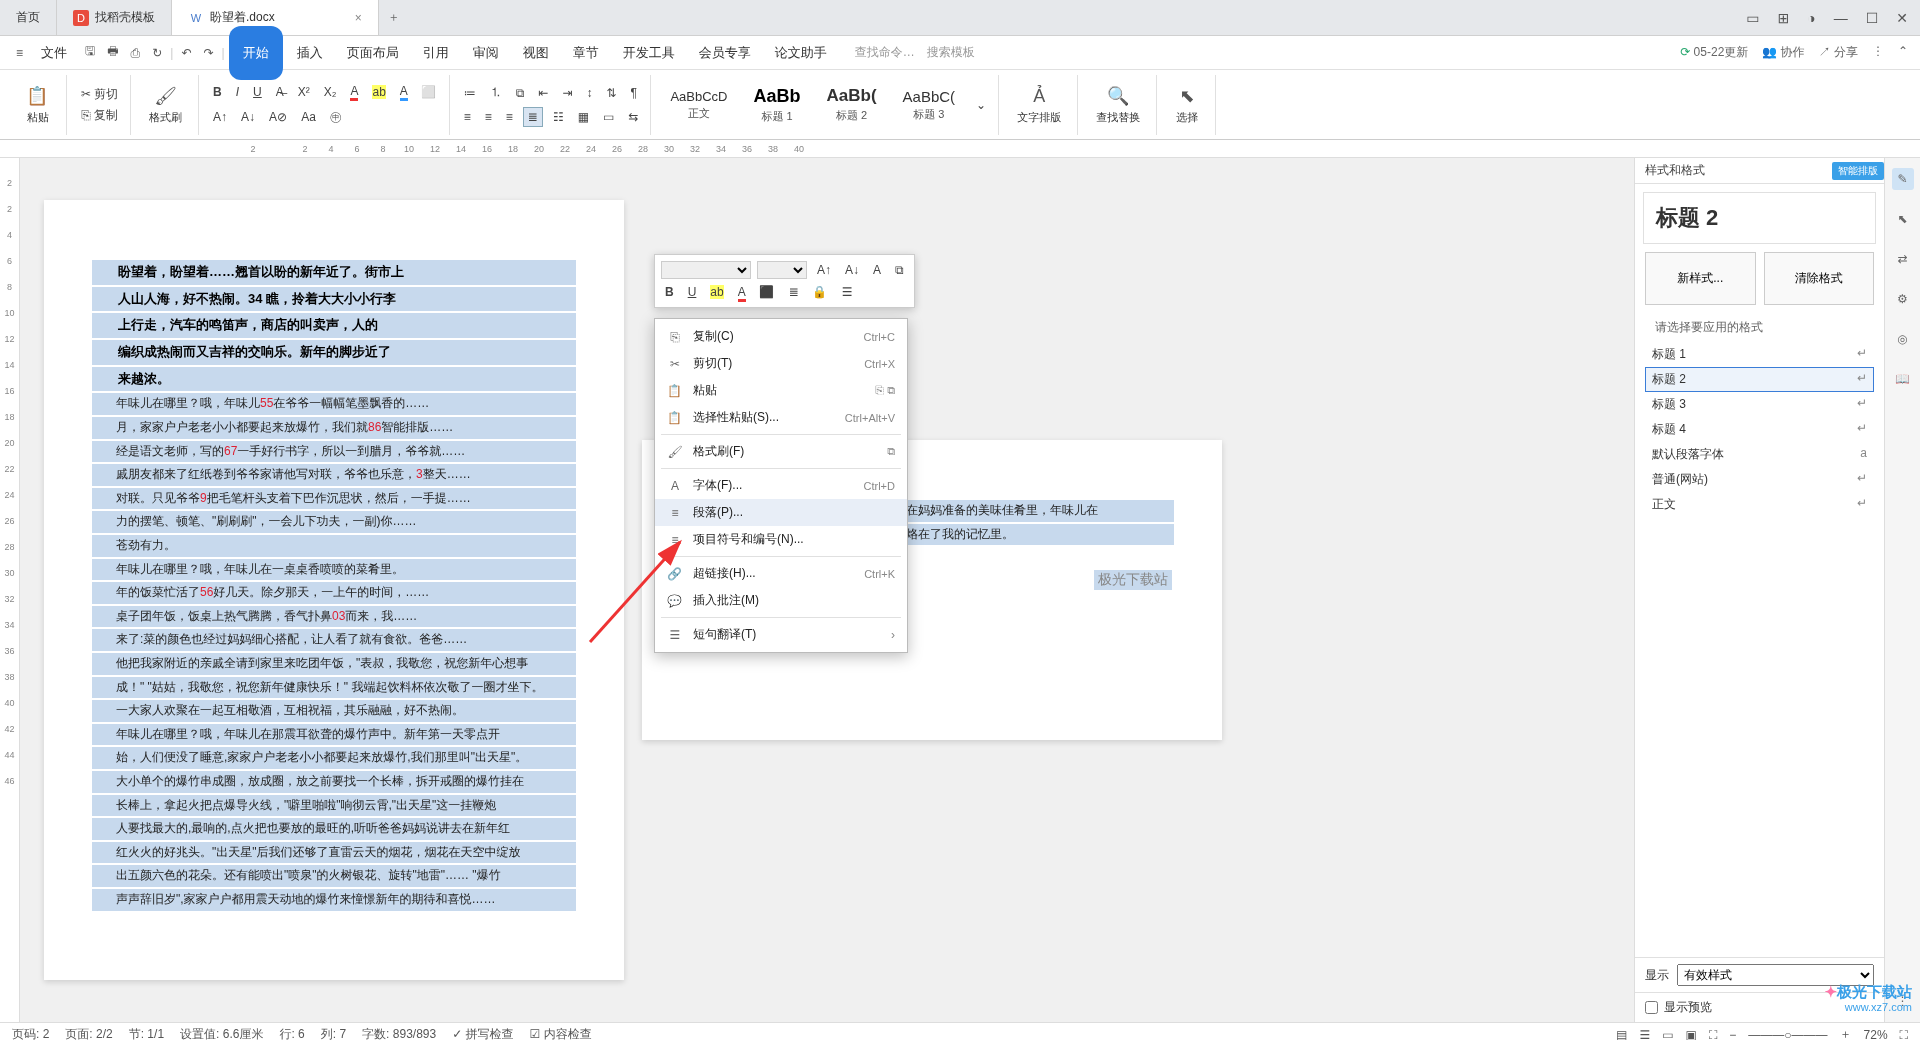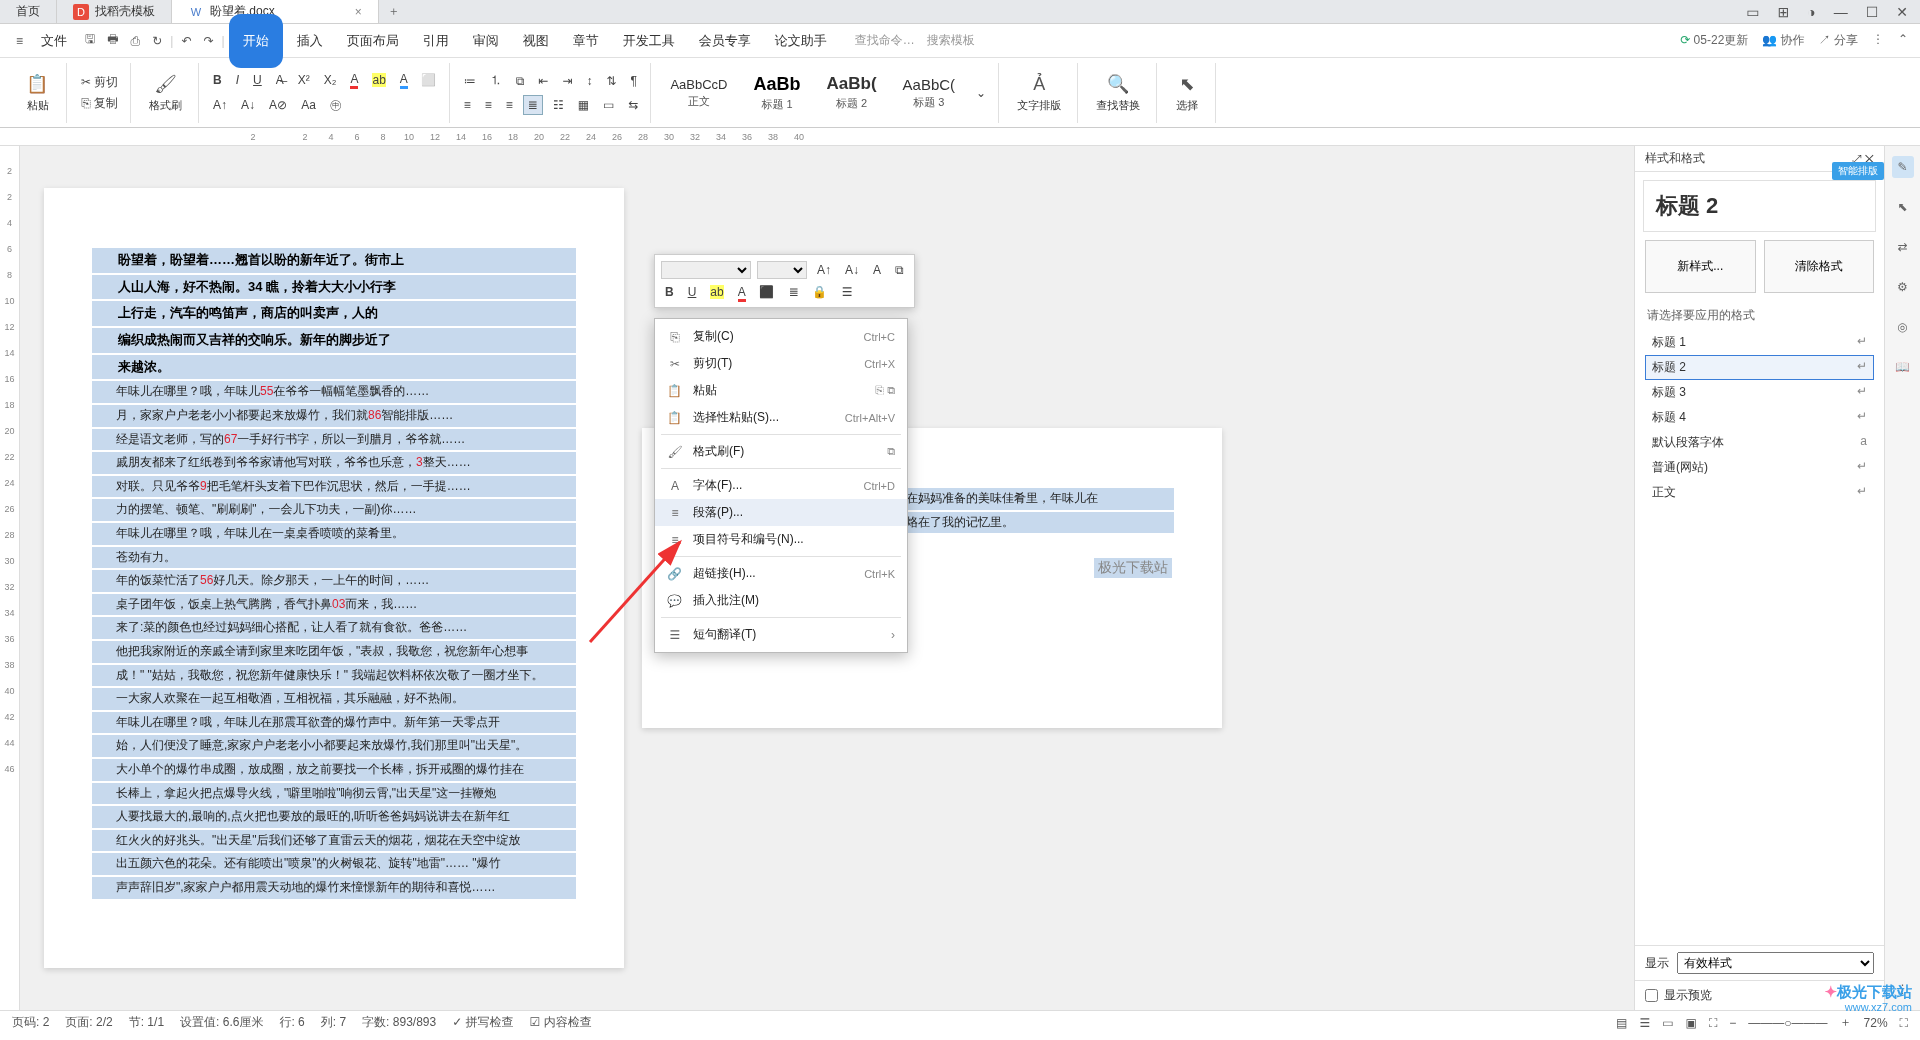--- a/index.html
+++ b/index.html
@@ -1,19 +1,19 @@
 <!DOCTYPE html>
 <html><head>
 <meta charset="utf-8">
 <style>
 * { margin: 0; padding: 0; box-sizing: border-box; font-family: "Microsoft YaHei", "PingFang SC", sans-serif; }
 body { background: #fff; width: 1920px; height: 1040px; overflow: hidden; font-size: 12px; color: #333; position: relative; }
 
 
-.titlebar { height: 24px; background: #e6e8eb; display: flex; align-items: stretch; border-bottom: 1px solid #d0d0d0; }
+.titlebar { height: 36px; background: #e6e8eb; display: flex; align-items: stretch; border-bottom: 1px solid #d0d0d0; }
 .tab { display: flex; align-items: center; padding: 0 16px; font-size: 12px; border-right: 1px solid #d0d0d0; cursor: pointer; }
 .tab.home { background: #e6e8eb; color: #333; }
 .tab .ticon { width: 16px; height: 16px; margin-right: 6px; display: inline-flex; align-items: center; justify-content: center; font-size: 11px; }
 .tab.docx { background: #fff; }
 .tab.docx .ticon { color: #4a7dcc; }
 .tab.pinke .ticon { background: #e84c3d; color: #fff; border-radius: 2px; }
 .tab-close { margin-left: 80px; color: #888; cursor: pointer; }
 .tab-add { width: 30px; display: flex; align-items: center; justify-content: center; color: #666; }
 .win-controls { margin-left: auto; display: flex; align-items: center; gap: 18px; padding-right: 12px; color: #555; }
 .win-controls span { cursor: pointer; font-size: 14px; }
@@ -59,21 +59,21 @@
 .doc-text .sel { background: #c7d9ed; }
 .doc-text .red { color: #d23; }
 .watermark { position: absolute; right: 50px; top: 130px; font-size: 14px; color: #888; background: #c7d9ed; padding: 1px 4px; }
 
 
 .rpanel { width: 250px; background: #fff; border-left: 1px solid #ddd; display: flex; flex-direction: column; }
 .rpanel-head { height: 26px; display: flex; align-items: center; padding: 0 10px; border-bottom: 1px solid #e0e0e0; font-size: 12px; color: #444; justify-content: space-between; }
 .rpanel-title { font-size: 22px; font-weight: bold; color: #333; padding: 10px 12px; border: 1px solid #e0e0e0; margin: 8px; }
 .rpanel-btns { display: flex; gap: 8px; padding: 0 10px 8px; }
 .rpanel-btns button { flex: 1; padding: 17px; border: 1px solid #ccc; background: #f9f9f9; font-size: 12px; cursor: pointer; }
-.rpanel-hint { font-size: 12px; color: #666; padding: 6px 12px; }
+.rpanel-hint { font-size: 12px; color: #666; padding: 6px 20px; }
 .style-list { padding: 0 10px; }
 .style-item { display: flex; justify-content: space-between; padding: 3px 6px; font-size: 12px; cursor: pointer; border: 1px solid transparent; }
 .style-item.active { border: 1px solid #3a7dd8; background: #edf3fb; }
 .style-item .arrow { color: #888; }
 .rpanel-bottom { margin-top: auto; border-top: 1px solid #e0e0e0; padding: 6px 10px; font-size: 12px; display: flex; align-items: center; gap: 8px; }
 .rpanel-bottom select { flex: 1; font-size: 12px; padding: 2px; }
 .rpanel-chk { padding: 6px 10px; font-size: 12px; display: flex; align-items: center; gap: 6px; border-top: 1px solid #e0e0e0; }
 
 
 .side-strip { width: 36px; background: #f5f5f5; border-left: 1px solid #ddd; display: flex; flex-direction: column; align-items: center; padding-top: 10px; gap: 18px; }
@@ -345,22 +345,22 @@
         <p class="bold sel">人山人海，好不热闹。34 瞧，拎着大大小小行李</p>
         <p class="bold sel">上行走，汽车的鸣笛声，商店的叫卖声，人的</p>
         <p class="bold sel">编织成热闹而又吉祥的交响乐。新年的脚步近了</p>
         <p class="bold sel">来越浓。</p>
         <p class="sel"><span>年味儿在哪里？哦，年味儿</span><span class="red">55</span><span>在爷爷一幅幅笔墨飘香的……</span></p>
         <p class="sel"><span>月，家家户户老老小小都要起来放爆竹，我们就</span><span class="red">86</span><span>智能排版……</span></p>
         <p class="sel"><span>经是语文老师，写的</span><span class="red">67</span><span>一手好行书字，所以一到腊月，爷爷就……</span></p>
         <p class="sel"><span>戚朋友都来了红纸卷到爷爷家请他写对联，爷爷也乐意，</span><span class="red">3</span><span>整天……</span></p>
         <p class="sel"><span>对联。只见爷爷</span><span class="red">9</span><span>把毛笔杆头支着下巴作沉思状，然后，一手提……</span></p>
         <p class="sel">力的摆笔、顿笔、"刷刷刷"，一会儿下功夫，一副)你……</p>
+        <p class="sel">苍劲有力。</p>
         <p class="sel">年味儿在哪里？哦，年味儿在一桌桌香喷喷的菜肴里。</p>
-        <p class="sel">苍劲有力。</p>
         <p class="sel"><span>年的饭菜忙活了</span><span class="red">56</span><span>好几天。除夕那天，一上午的时间，……</span></p>
         <p class="sel"><span>桌子团年饭，饭桌上热气腾腾，香气扑鼻</span><span class="red">03</span><span>而来，我……</span></p>
         <p class="sel">来了:菜的颜色也经过妈妈细心搭配，让人看了就有食欲。爸爸……</p>
         <p class="sel">他把我家附近的亲戚全请到家里来吃团年饭，"表叔，我敬您，祝您新年心想事</p>
         <p class="sel">成！" "姑姑，我敬您，祝您新年健康快乐！" 我端起饮料杯依次敬了一圈才坐下。</p>
         <p class="sel">一大家人欢聚在一起互相敬酒，互相祝福，其乐融融，好不热闹。</p>
         <p class="sel">年味儿在哪里？哦，年味儿在那震耳欲聋的爆竹声中。新年第一天零点开</p>
         <p class="sel">始，人们便没了睡意,家家户户老老小小都要起来放爆竹,我们那里叫"出天星"。</p>
         <p class="sel">大小单个的爆竹串成圈，放成圈，放之前要找一个长棒，拆开戒圈的爆竹挂在</p>
         <p class="sel">长棒上，拿起火把点爆导火线，"噼里啪啦"响彻云霄,"出天星"这一挂鞭炮</p>

